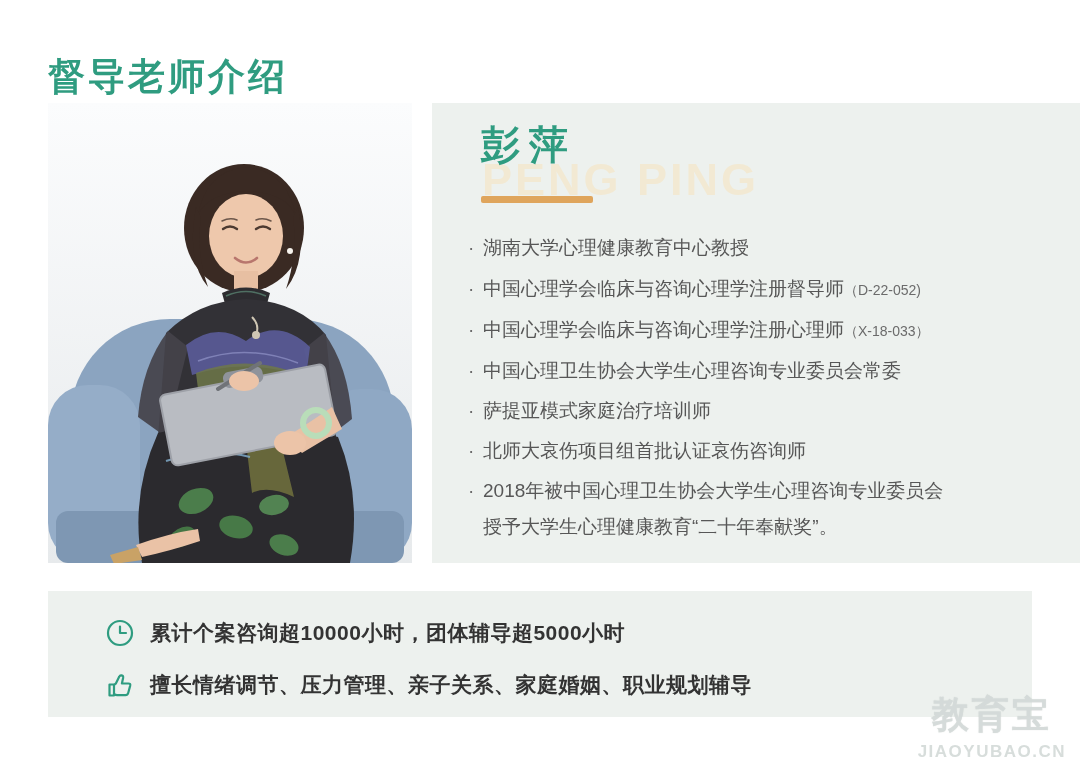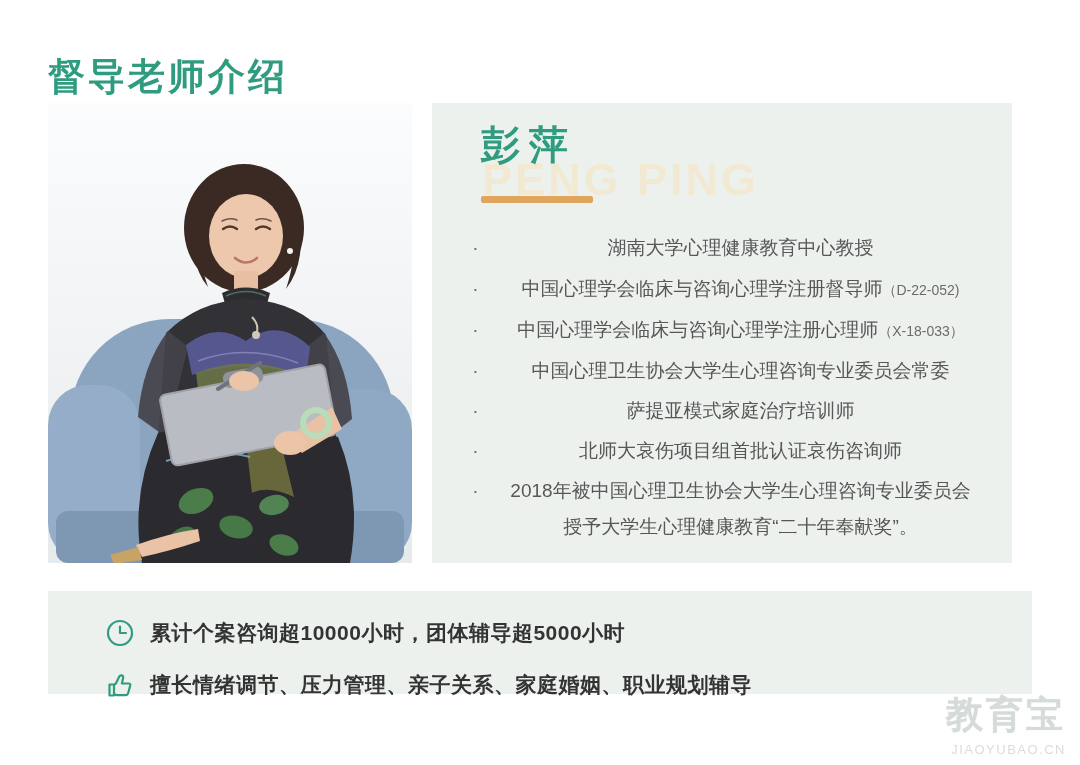--- a/index.html
+++ b/index.html
@@ -14,21 +14,21 @@
     font-family:"Liberation Sans","DejaVu Sans",sans-serif;
   }
   .page-title{
     position:absolute;left:48px;top:52px;
     font-size:37px;font-weight:bold;color:var(--accent);letter-spacing:3px;
   }
   
   .photo{position:absolute;left:48px;top:103px;width:364px;height:460px;overflow:hidden;}
   .photo svg{display:block;width:100%;height:100%;}
   
-  .info-panel{position:absolute;left:432px;top:103px;width:580px;height:460px;background:var(--panel);text-align:center;}
+  .info-panel{position:absolute;left:432px;top:103px;width:649px;height:460px;background:var(--panel);}
   .name-en{
     position:absolute;left:50px;top:51px;
     font-size:45px;font-weight:800;color:#f2e9d3;letter-spacing:3px;white-space:nowrap;
   }
   .name{
     position:absolute;left:49px;top:15px;
     font-size:39px;font-weight:bold;color:var(--accent);letter-spacing:9px;white-space:nowrap;
   }
   .gold-underline{
     position:absolute;left:49px;top:93px;width:112px;height:7px;
@@ -37,35 +37,35 @@
   .credentials{
     position:absolute;left:36px;top:127px;right:14px;
     margin:0;padding:0;list-style:none;
   }
   .cred{display:flex;font-size:19px;line-height:36px;color:#575757;margin-bottom:4px;}
   .bullet{flex:none;width:15px;color:#6a6a6a;}
   .cred-text{flex:1;}
   .code{font-size:14px;color:#6b6b6b;margin-top:44px;}
   .cred-line2{display:block;}
   
-  .bottom-panel{position:absolute;left:48px;top:591px;width:984px;height:103px;background:var(--panel);}
+  .bottom-panel{position:absolute;left:48px;top:591px;width:984px;height:126px;background:var(--panel);}
   .highlight-row{position:absolute;left:57px;display:flex;align-items:center;gap:15px;}
   .highlight-row.row-0{top:27px;}
   .highlight-row.row-1{top:79px;}
   .hl-icon{width:30px;height:30px;flex:none;}
   .icon-stroke{fill:none;stroke:var(--accent);stroke-width:2.2;stroke-linecap:round;stroke-linejoin:round;}
   .hl-text{font-size:21px;font-weight:bold;color:#333333;letter-spacing:0.5px;white-space:nowrap;}
   
   .watermark{position:absolute;right:14px;top:690px;text-align:right;pointer-events:none;}
   .wm-name{
     font-size:37px;font-weight:800;letter-spacing:3px;
     color:rgba(213,219,217,0.85);text-shadow:0 0 1px rgba(188,196,194,0.6);text-align:center;
   }
   .wm-domain{
-    margin-top:2px;font-size:13px;font-weight:normal;letter-spacing:1.5px;
+    margin-top:2px;font-size:17px;font-weight:bold;letter-spacing:1.5px;
     color:rgba(213,219,217,0.95);
   }
 </style>
 </head>
 <body>
 
 <div class="page-title">督导老师介绍</div>
 
 <div class="photo">
   <svg viewBox="0 0 364 460">

